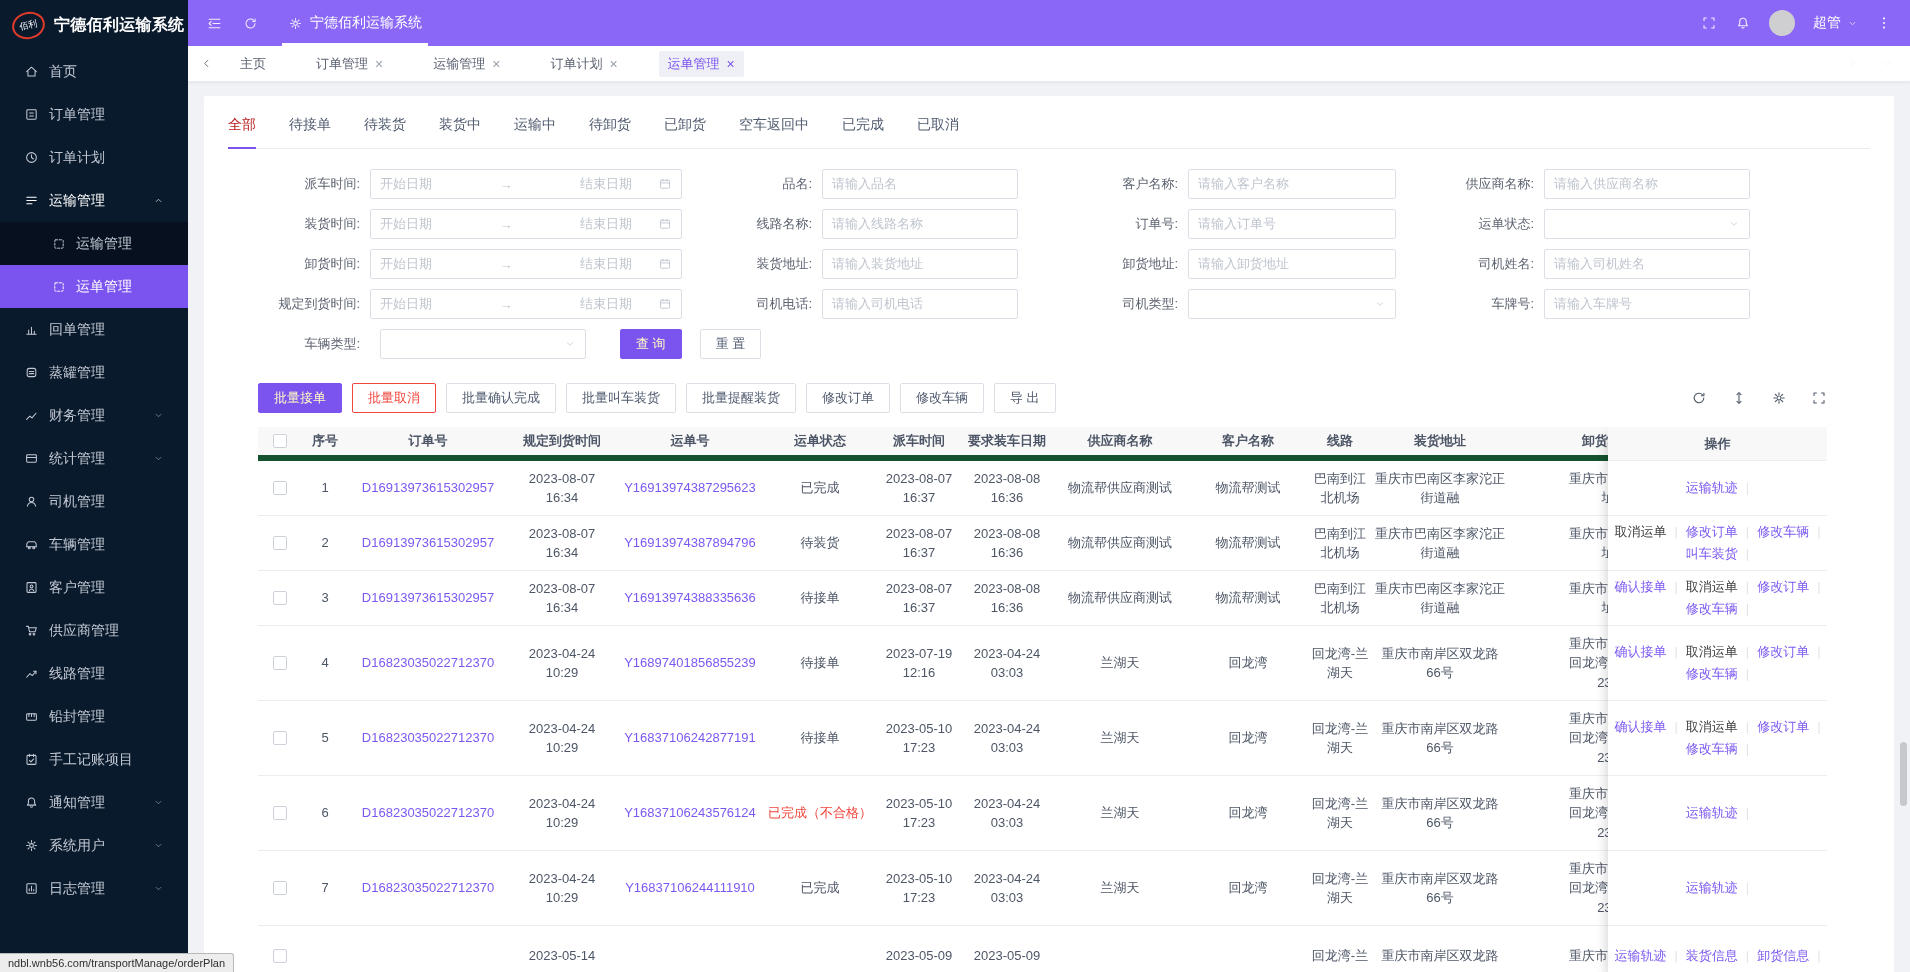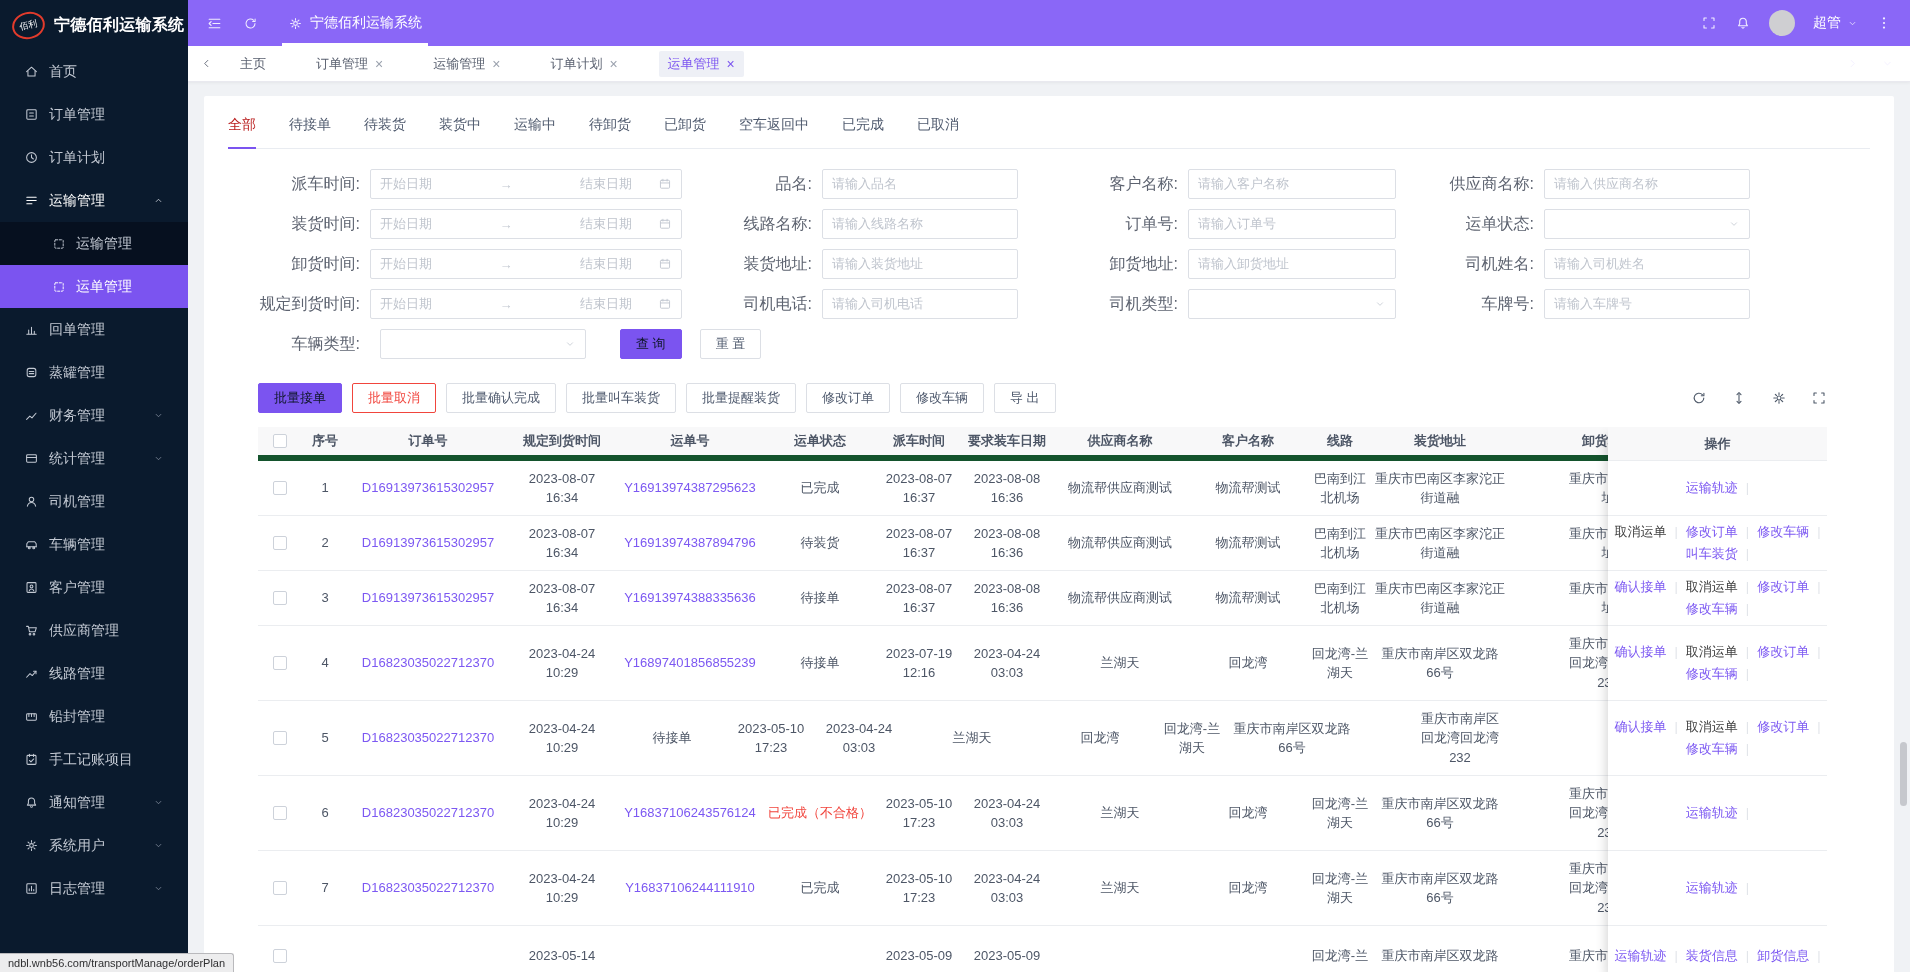--- a/index.html
+++ b/index.html
@@ -43,30 +43,30 @@
   
   .card{position:absolute;left:204px;top:96px;right:16px;bottom:-40px;background:#fff;border-radius:2px;padding:0 24px;overflow:hidden}
   .status-tabs{display:flex;gap:33px;padding-top:20px;border-bottom:1px solid #e9ecf1;font-size:14px;color:#4f5a6e}
   .stab{padding-bottom:13px;cursor:pointer;border-bottom:2px solid transparent;margin-bottom:-1px;white-space:nowrap}
   .stab.active{color:#b91c1c;border-bottom-color:#7b54f0;font-weight:500}
 
   
   .filters{margin-top:20px}
   .f-row{display:grid;grid-template-columns:132px 312px 120px 196px 150px 208px 128px 206px;column-gap:10px;align-items:center;margin-bottom:10px;height:30px}
   .f-row.last{display:flex;align-items:center}
-  .f-label{text-align:right;font-size:16px;color:#5d6370;white-space:nowrap}
+  .f-label{text-align:right;font-size:13px;color:#5d6370;white-space:nowrap}
   .f-row.last .f-label{width:132px;flex:none}
   .ctrl{height:30px;border:1px solid #dcdfe5;border-radius:2px;background:#fff;display:flex;align-items:center;padding:0 9px;font-size:13px;color:#bfc4cd;cursor:text;overflow:hidden;white-space:nowrap}
   .ctrl.select{cursor:pointer;justify-content:flex-end}
   .ctrl.range{justify-content:space-between;cursor:pointer}
   .range .arrow,.range .cal,.select .chev{color:#c3c8d1;display:flex}
   .f-row.last .ctrl{width:206px;margin-left:10px;flex:none}
   .f-buttons{display:flex;gap:18px;margin-left:24px}
   .btn{height:30px;border-radius:2px;font-size:13px;display:inline-flex;align-items:center;justify-content:center;cursor:pointer;border:1px solid #dcdfe5;background:#fff;color:#4f5a6e;padding:0 15px;white-space:nowrap}
-  .btn.primary{background:#7b54f0;border-color:#7b54f0;color:#0f172a}
+  .btn.primary{background:#7b54f0;border-color:#7b54f0;color:#fef9c3}
   .btn.danger{color:#f1453d;border-color:#f1453d}
 
   
   .toolbar{margin:24px 0 0 30px;width:1569px;display:flex;align-items:center;gap:10px}
   .tool-icons{margin-left:auto;display:flex;gap:24px;color:#4e5969}
   .tool-icons .ic-wrap{cursor:pointer}
 
   
   .table-wrap{position:relative;margin:14px 0 0 30px;width:1569px;overflow:hidden;font-size:13px;color:#4d5666}
   .t-head{display:flex;background:#f8f8f9;height:34px;align-items:center;border-bottom:6px solid #14532d}
@@ -828,20 +828,23 @@
               <span class="cbx"></span>
             </div>
             <div class="td" style="width: 46px; height: 100%;">5</div>
             <div class="td" style="width: 160px; height: 100%;">
               <span class="link">D16823035022712370</span>
             </div>
             <div class="td" style="width: 108px; height: 100%;">
               <div class="line">2023-04-24</div>
               <div class="line">10:29</div>
             </div>
+            <div class="td" style="width: 148px; height: 100%;">
+              <span class="link">Y16837106242877191</span>
+            </div>
             <div class="td" style="width: 112px; height: 100%;">
               <span class="status-cell">待接单</span>
             </div>
             <div class="td" style="width: 86px; height: 100%;">
               <div class="line">2023-05-10</div>
               <div class="line">17:23</div>
             </div>
             <div class="td" style="width: 90px; height: 100%;">
               <div class="line">2023-04-24</div>
               <div class="line">03:03</div>

